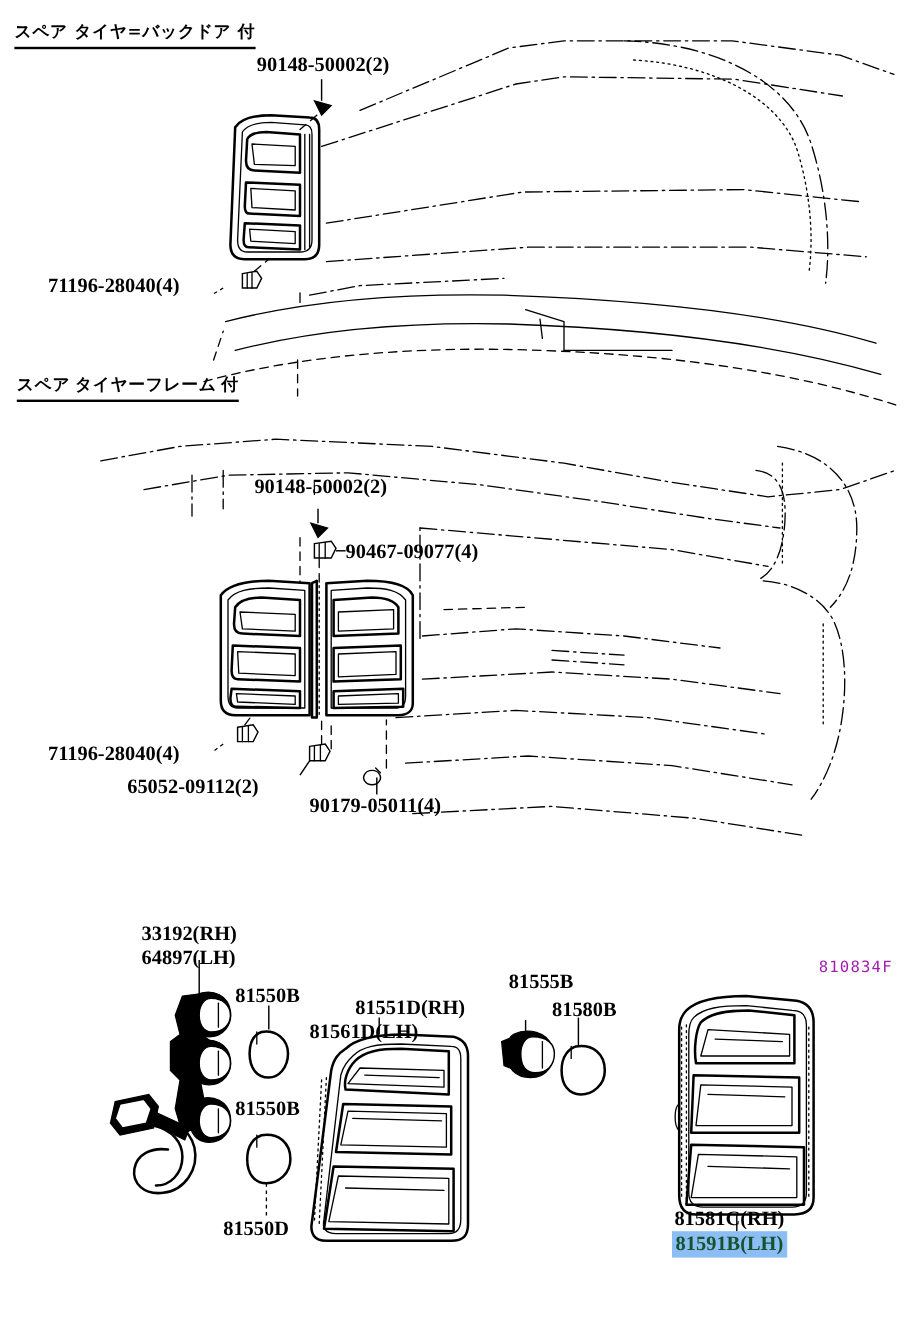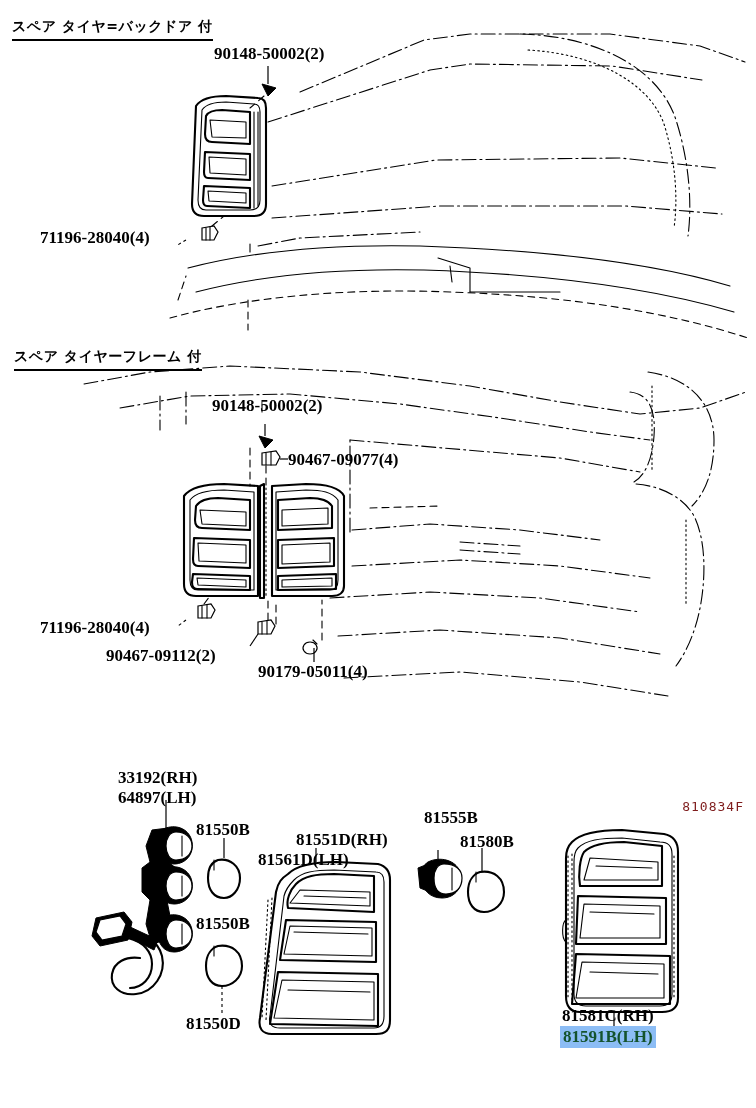--- a/index.html
+++ b/index.html
@@ -15,21 +15,21 @@
   
   .lbl{position:absolute;white-space:nowrap;font-weight:700;
        font-family:"Liberation Serif",serif;font-size:17px;letter-spacing:0px;}
 
   
   .lbl.hl{background:#8cbdf5;color:#14532d;padding:1px 3px;}
 
   
   .foot{position:absolute;right:12px;bottom:10px;
         font-family:"DejaVu Sans Mono",monospace;font-size:13px;
-        letter-spacing:1px;color:#7f1d1d;}
+        letter-spacing:1px;color:#a21caf;}
 
   
   svg.art{position:absolute;left:0;top:0;width:756px;height:1108px;
           overflow:visible;pointer-events:none;}
   .ln{fill:none;stroke:#000;stroke-width:1.1;stroke-linecap:round;stroke-linejoin:round;}
   .ln-th{fill:none;stroke:#000;stroke-width:2.1;stroke-linecap:round;stroke-linejoin:round;}
   .dash{stroke-dasharray:7 5;}
   .dashdot{stroke-dasharray:14 4 2 4;}
   .dot{stroke-dasharray:1.6 3.2;}
   .lead{fill:none;stroke:#000;stroke-width:1.1;stroke-dasharray:3 3;}
@@ -292,33 +292,33 @@
 
       <path class="ln dot" d="M674 856 L674 998"></path>
 
       <path class="leadS" d="M614 1012 L614 1026"></path>
     </g>
 
   </svg>
 
   <div class="sec-head" style="left:12px; top:18px;">スペア タイヤ=バックドア 付</div>
 
-  <div class="sec-head" style="left:14px; top:348px;">スペア タイヤーフレーム 付</div>
+  <div class="sec-head" style="left:14px; top:312px;font-family:Liberation Serif, serif;">スペア タイヤーフレーム 付</div>
 
   <div class="lbl" style="left:214px; top:44px;">90148-50002(2)</div>
 
   <div class="lbl" style="left:40px; top:228px;">71196-28040(4)</div>
 
   <div class="lbl" style="left:212px; top:396px;">90148-50002(2)</div>
 
   <div class="lbl" style="left:288px; top:450px;">90467-09077(4)</div>
 
   <div class="lbl" style="left:40px; top:618px;">71196-28040(4)</div>
 
-  <div class="lbl" style="left:106px; top:646px;">90467-09112(2)</div>
+  <div class="lbl" style="left:106px; top:646px;">65052-09112(2)</div>
 
   <div class="lbl" style="left:258px; top:662px;">90179-05011(4)</div>
 
   <div class="lbl" style="left:118px; top:768px;">33192(RH)</div>
 
   <div class="lbl" style="left:118px; top:788px;">64897(LH)</div>
 
   <div class="lbl" style="left:196px; top:820px;">81550B</div>
 
   <div class="lbl" style="left:264px; top:830px;margin-left:32px;">81551D(RH)</div>

